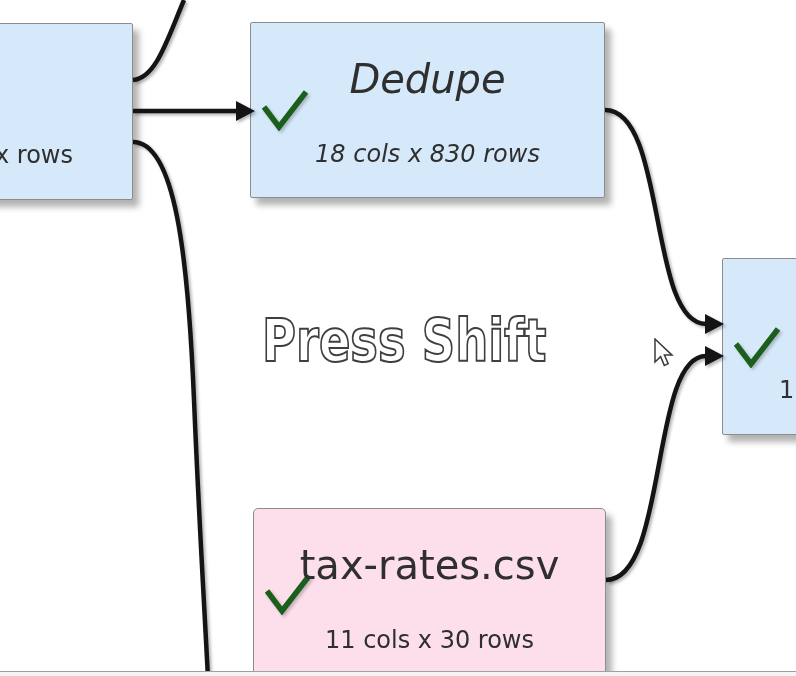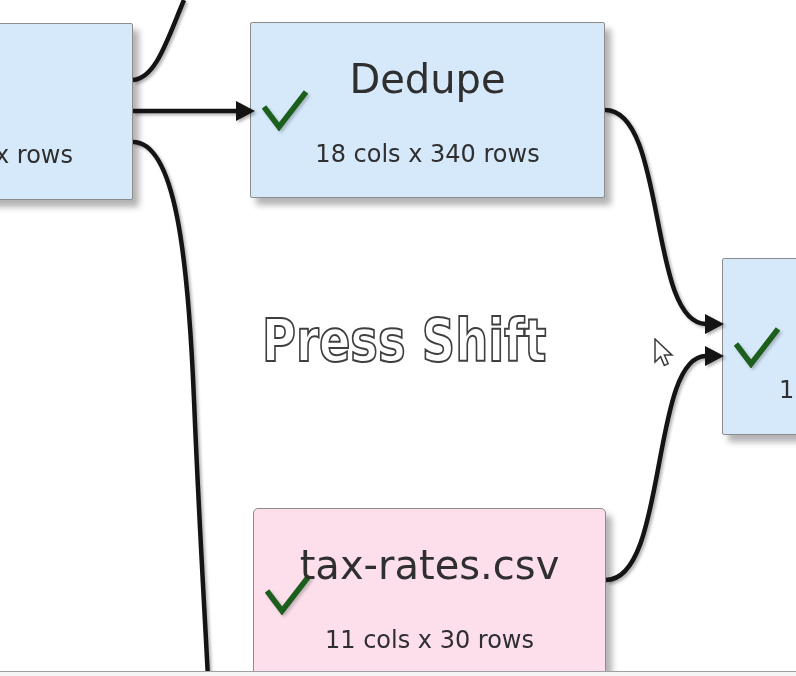--- a/index.html
+++ b/index.html
@@ -57,26 +57,26 @@
     background:#f5f5f5;border-top:1px solid #a0a0a0;box-sizing:border-box;
   }
 </style>
 </head>
 <body>
 
 <div class="node blue node-left" style="left:-222px;top:23px;width:355px;height:177px;">
   <div class="subtitle">x rows</div>
 </div>
 
-<div class="node blue" style="left:250px;top:22px;width:355px;height:176px;">
+<div class="node blue" style="left:250px;top:22px;width:355px;height:176px;font-style:italic;">
   <svg class="check" width="46" height="42" viewBox="0 0 46 42">
     <polyline points="2,18 17,38 44,3"></polyline>
   </svg>
   <div class="title">Dedupe</div>
-  <div class="subtitle">18 cols x 340 rows</div>
+  <div class="subtitle">18 cols x 830 rows</div>
 </div>
 
 <div class="node pink" style="left:253px;top:495px;width:353px;height:171px;">
   <svg class="check" width="46" height="42" viewBox="0 0 46 42">
     <polyline points="2,18 17,38 44,3"></polyline>
   </svg>
   <div class="title">tax-rates.csv</div>
   <div class="subtitle">11 cols x 30 rows</div>
 </div>
 

